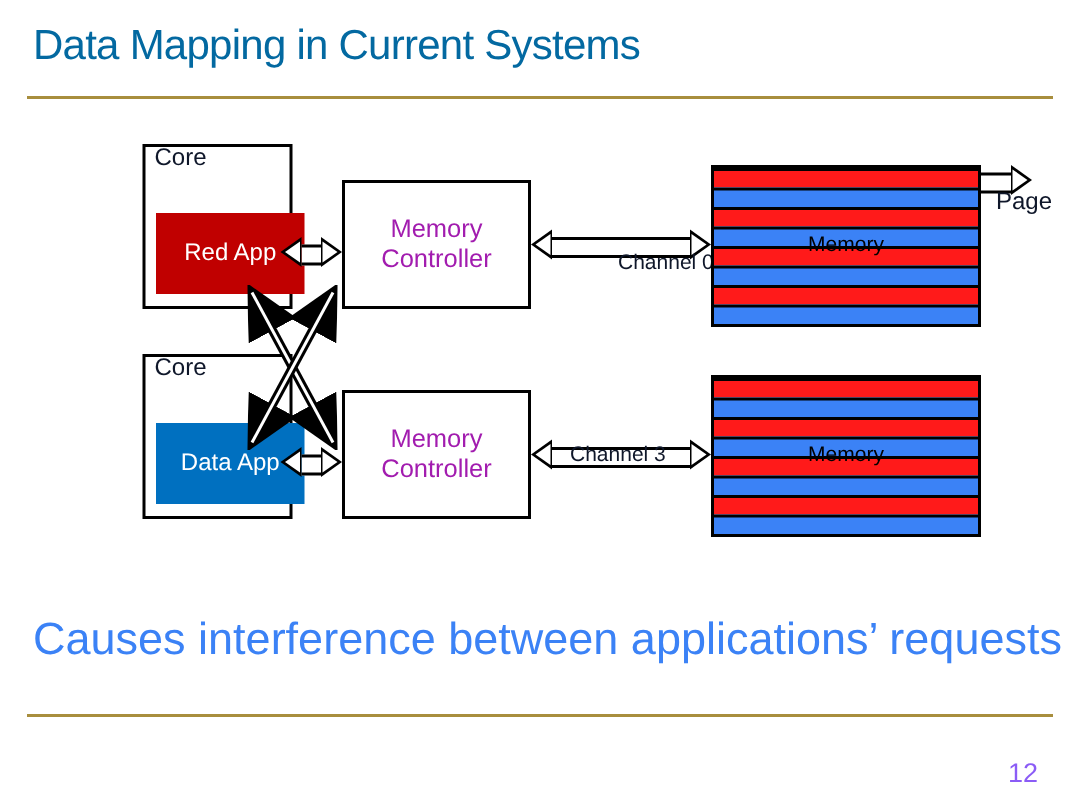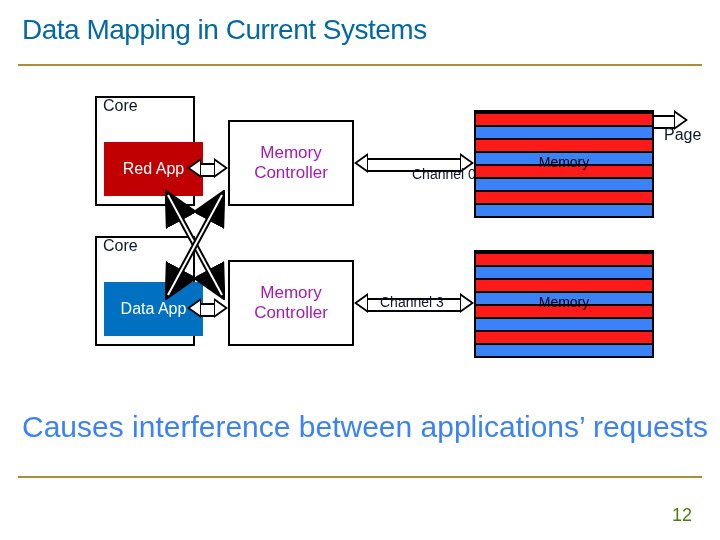--- a/index.html
+++ b/index.html
@@ -33,21 +33,21 @@
     left: 18px;
     right: 18px;
     top: 476px;
     border-top: 2px solid #a88e3d;
   }
   .pagenum {
     position: absolute;
     right: 28px;
     bottom: 14px;
     font-size: 18px;
-    color: #4d7c0f;
+    color: #8b5cf6;
   }
   .conclusion {
     position: absolute;
     left: 22px;
     top: 410px;
     font-size: 30px;
     color: #3b82f6;
   }
 
   

